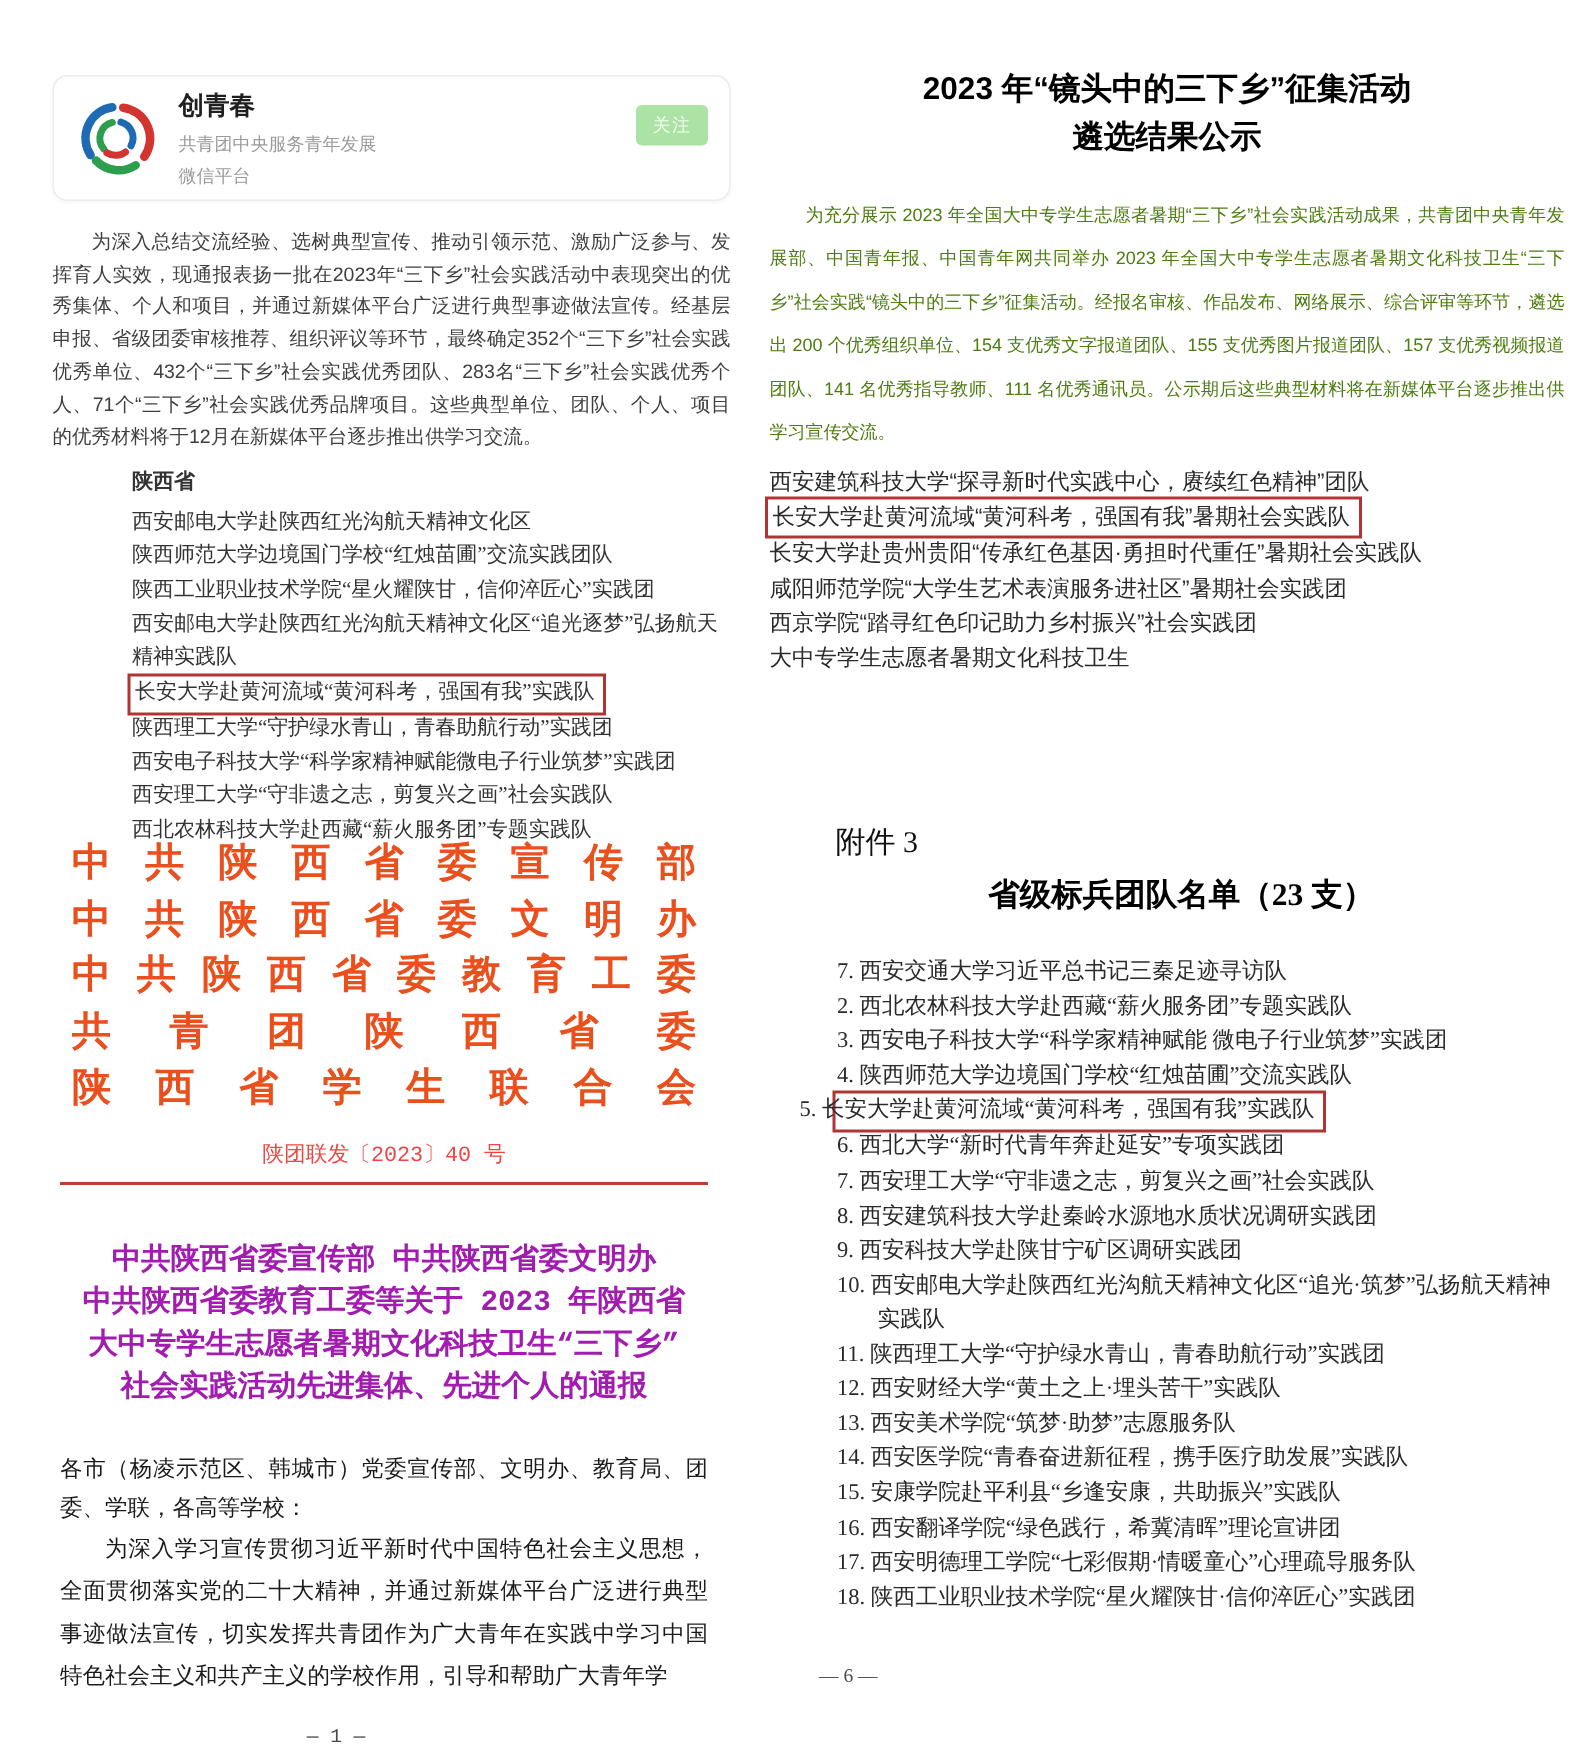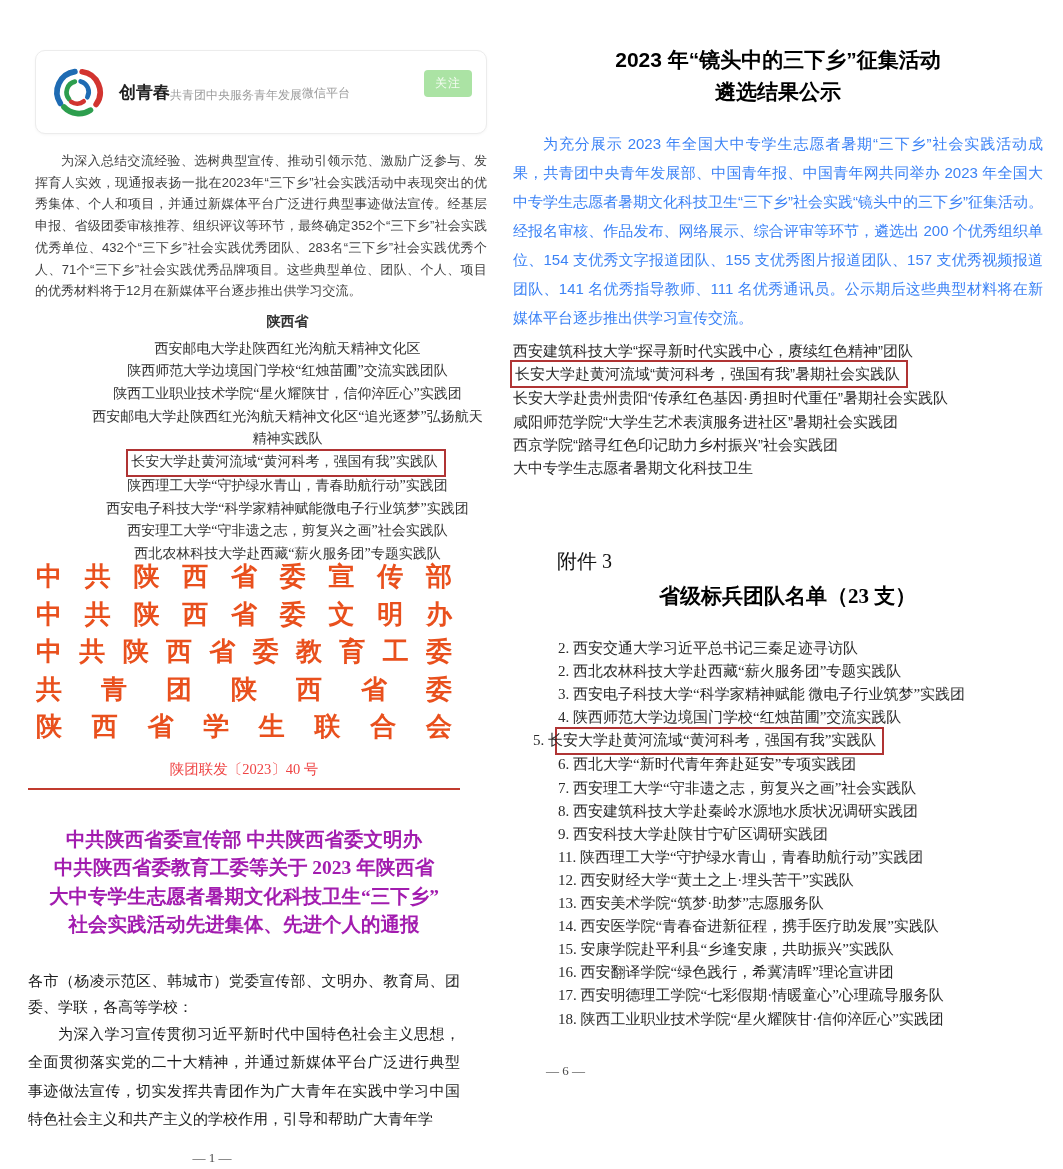--- a/index.html
+++ b/index.html
@@ -13,62 +13,62 @@
 
   
   .panel-article { left: 35px; top: 50px; width: 452px; }
   .account-card {
     display: flex; align-items: center;
     border: 1px solid #ececec; border-radius: 10px;
     background: #fff; padding: 13px 14px; height: 84px;
     box-shadow: 0 1px 3px rgba(0,0,0,0.04);
   }
   .account-logo { width: 56px; height: 56px; flex: 0 0 56px; }
-  .account-info { margin-left: 13px; display: flex; flex-direction: row; }
+  .account-info { margin-left: 13px; display: flex; flex-direction: column; }
   .account-name { font-size: 17px; font-weight: bold; color: #1f1f1f; }
   .account-sub { font-size: 12px; color: #9b9b9b; margin-top: 6px; }
   .account-platform { font-size: 12px; color: #9b9b9b; margin-top: 4px; }
   .follow-btn {
     margin-left: auto; align-self: flex-start; margin-top: 6px;
     background: #abe3a4; color: #f3fcf0; border: none;
     font-size: 12px; padding: 5px 11px; border-radius: 4px;
     font-family: inherit; letter-spacing: 1px;
   }
   .article-paragraph {
     margin-top: 16px; font-size: 13px; line-height: 21.7px;
     color: #3f3f3f; text-align: justify; text-indent: 2em;
   }
-  .province-list { margin-top: 9px; margin-left: 53px; list-style: none; text-align: center; }
+  .province-list { margin-top: 9px; margin-left: 53px; list-style: none; }
   .province-header {
     font-family: "Liberation Serif", "DejaVu Serif", serif;
     font-weight: bold; font-size: 14.5px; color: #1c1c1c; margin-bottom: 4px;
   }
   .province-list li {
     font-family: "Liberation Serif", "DejaVu Serif", serif;
     font-size: 14px; line-height: 22.7px; color: #333;
   }
   .hl-box {
     display: inline-block; border: 2px solid #b03434;
     padding: 0 6px 1px 3px; margin: -2px 0 -2px -3px;
   }
 
   
   .panel-notice { left: 513px; top: 44px; width: 530px;
     font-family: Liberation Sans, sans-serif; color: #1d1d1d; }
   .notice-title { text-align: center; font-weight: bold; font-size: 21px; line-height: 32px; color: #000; }
   .notice-paragraph {
-    margin-top: 21px; font-size: 15px; line-height: 29px;
-    text-align: justify; text-indent: 2em; color: #3b82f6;
+    margin-top: 21px; font-size: 12px; line-height: 29px;
+    text-align: justify; text-indent: 2em; color: #4d7c0f;
   }
   .notice-list { margin-top: 7px; list-style: none; }
   .notice-list li { font-size: 15px; line-height: 23.2px; color: #2a2a2a; }
 
   
-  .panel-document { left: 28px; top: 558px; width: 432px;
-    font-family: Liberation Serif, serif; }
+  .panel-document { left: 40px; top: 558px; width: 432px;
+    font-family: Liberation Mono, monospace; }
   .org-line {
     color: #e9501d; font-weight: bold; font-size: 26px; line-height: 37.5px;
     text-align: justify; text-align-last: justify; padding: 0 8px;
   }
   .doc-number { text-align: center; font-size: 14.5px; color: #ef4444; margin-top: 14px; }
   .red-rule { border: none; border-top: 2px solid #c13b2e; margin-top: 9px; }
   .doc-title {
     margin-top: 36px; text-align: center; font-weight: bold;
     font-size: 19.5px; line-height: 28.5px; color: #a21caf;
   }
@@ -161,29 +161,30 @@
   </div>
   <p class="doc-salutation">各市（杨凌示范区、韩城市）党委宣传部、文明办、教育局、团委、学联，各高等学校：</p>
   <p class="doc-body">为深入学习宣传贯彻习近平新时代中国特色社会主义思想，全面贯彻落实党的二十大精神，并通过新媒体平台广泛进行典型事迹做法宣传，切实发挥共青团作为广大青年在实践中学习中国特色社会主义和共产主义的学校作用，引导和帮助广大青年学</p>
   <div class="doc-page">— 1 —</div>
 </div>
 
 <div class="panel panel-annex">
   <div class="annex-label">附件 3</div>
   <div class="annex-title">省级标兵团队名单（23 支）</div>
   <ul class="annex-list">
-    <li>2. 西安交通大学习近平总书记三秦足迹寻访队</li>
+    <li>7. 西安交通大学习近平总书记三秦足迹寻访队</li>
     <li>2. 西北农林科技大学赴西藏“薪火服务团”专题实践队</li>
     <li>3. 西安电子科技大学“科学家精神赋能 微电子行业筑梦”实践团</li>
     <li>4. 陕西师范大学边境国门学校“红烛苗圃”交流实践队</li>
     <li><span class="hl-box">5. 长安大学赴黄河流域“黄河科考，强国有我”实践队</span></li>
     <li>6. 西北大学“新时代青年奔赴延安”专项实践团</li>
     <li>7. 西安理工大学“守非遗之志，剪复兴之画”社会实践队</li>
     <li>8. 西安建筑科技大学赴秦岭水源地水质状况调研实践团</li>
     <li>9. 西安科技大学赴陕甘宁矿区调研实践团</li>
+    <li>10. 西安邮电大学赴陕西红光沟航天精神文化区“追光·筑梦”弘扬航天精神实践队</li>
     <li>11. 陕西理工大学“守护绿水青山，青春助航行动”实践团</li>
     <li>12. 西安财经大学“黄土之上·埋头苦干”实践队</li>
     <li>13. 西安美术学院“筑梦·助梦”志愿服务队</li>
     <li>14. 西安医学院“青春奋进新征程，携手医疗助发展”实践队</li>
     <li>15. 安康学院赴平利县“乡逢安康，共助振兴”实践队</li>
     <li>16. 西安翻译学院“绿色践行，希冀清晖”理论宣讲团</li>
     <li>17. 西安明德理工学院“七彩假期·情暖童心”心理疏导服务队</li>
     <li>18. 陕西工业职业技术学院“星火耀陕甘·信仰淬匠心”实践团</li>
   </ul>
   <div class="annex-page">— 6 —</div>

